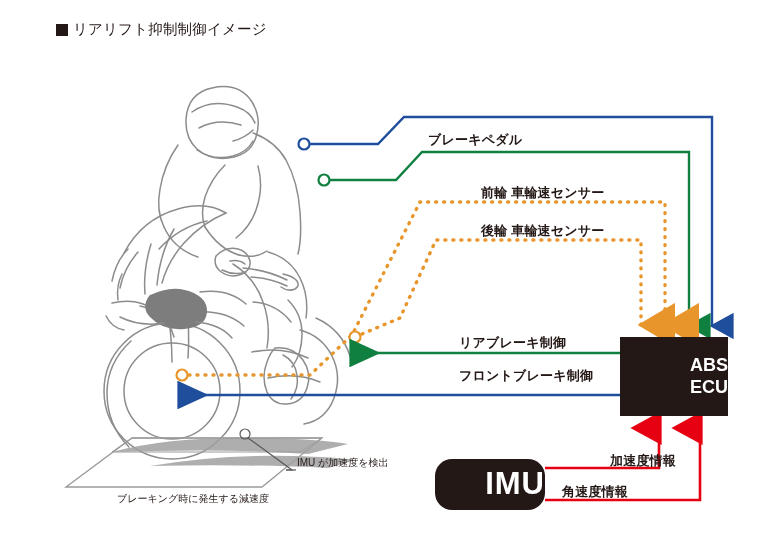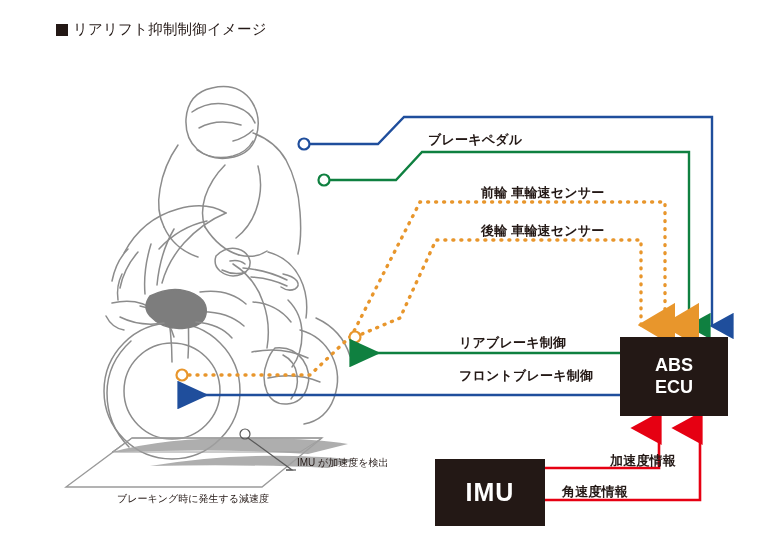--- a/index.html
+++ b/index.html
@@ -47,40 +47,41 @@
     width: 768px;
     height: 541px;
   }
   
   .blackbox {
     position: absolute;
     background: #231815;
     color: #ffffff;
     display: flex;
     flex-direction: column;
-    align-items: center;
+    align-items: flex-end;
     justify-content: center;
     font-weight: bold;
     line-height: 1.18;
     text-align: center;
   }
   #ecu-box {
     left: 620px;
     top: 337px;
     width: 108px;
     height: 79px;
     font-size: 18px;
   }
   #imu-box {
     left: 435px;
     top: 459px;
     width: 110px;
-    height: 67px;
-    font-size: 25px;
+    height: 51px;
+    font-size: 31px;
     letter-spacing: 1px;
+    border-radius: 17px;
   }
   
   .wire-label {
     position: absolute;
     font-size: 13px;
     font-weight: bold;
     color: #231815;
     white-space: nowrap;
     letter-spacing: 0.2px;
   }

